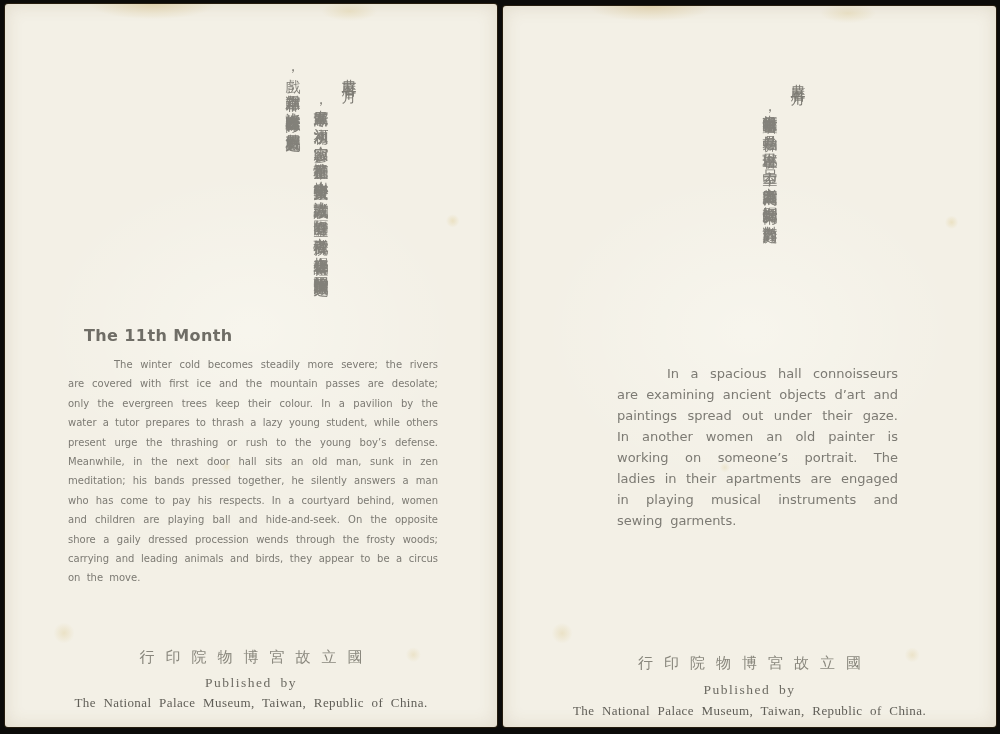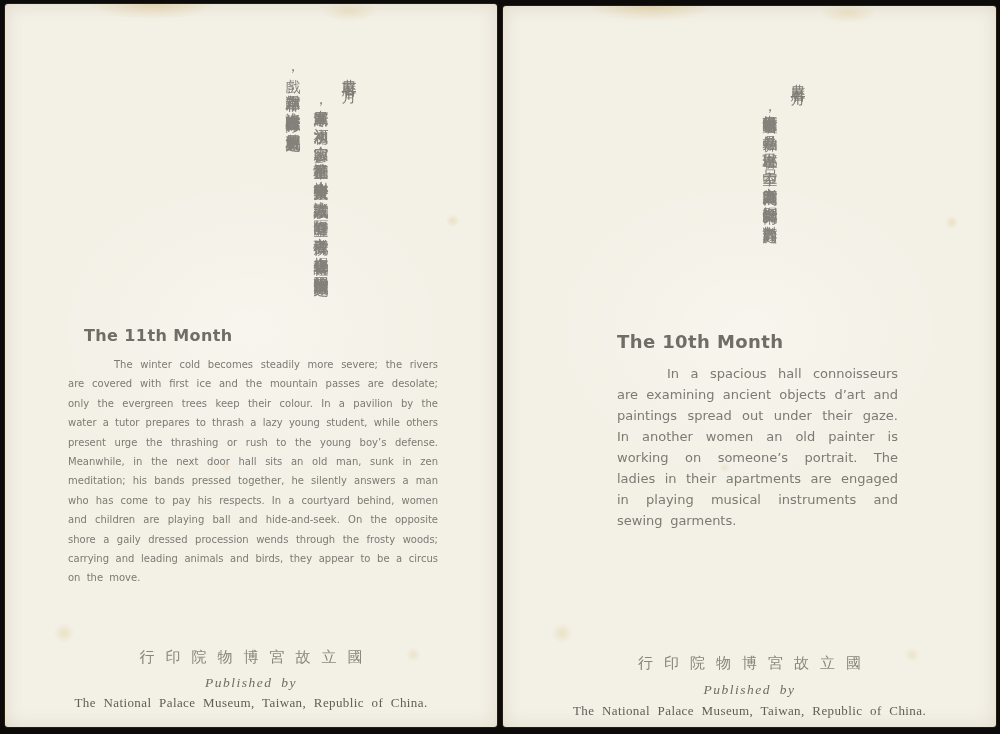--- a/index.html
+++ b/index.html
@@ -58,21 +58,21 @@
   .pub-cjk {
     position:absolute; left:0; width:100%; text-align:center;
     font-size:15px; letter-spacing:11px; padding-left:11px; box-sizing:border-box;
     color:#89877d;
   }
   #card-left  .pub-cjk { top:644px; }
   #card-right .pub-cjk { top:648px; }
   .pub-by {
     position:absolute; left:0; width:100%; text-align:center;
     font-family:"Liberation Serif", serif; font-size:13.5px;
-    letter-spacing:1.5px; word-spacing:4px; color:#6d6b63;font-style:italic;
+    letter-spacing:1.5px; word-spacing:4px; color:#6d6b63;
   }
   #card-left  .pub-by { top:671px; }
   #card-right .pub-by { top:676px; }
   .pub-museum {
     position:absolute; left:0; width:100%; text-align:center;
     font-family:"Liberation Serif", serif; font-size:13px;
     letter-spacing:0.4px; word-spacing:4px; color:#605e57;
   }
   #card-left  .pub-museum { top:691px; }
   #card-right .pub-museum { top:697px; }
@@ -92,20 +92,19 @@
     <div class="pub-cjk">行印院物博宮故立國</div>
     <div class="pub-by">Published by</div>
     <div class="pub-museum">The National Palace Museum, Taiwan, Republic of China.</div>
   </div>
 
   <div id="card-right" class="card">
     <div class="cjk">
       <div class="cjk-title">農曆十月</div>
       <div class="cjk-body">畫敞軒中鑑古器名畫，卷軸鼎彝，琳瑯在目，另一室中，一老畫師為人寫照，婦女則鳴彈針黹，對弈於內庭。</div>
     </div>
-    <div class="en-title">The 10th Month</div>
     <div class="en-body">In a spacious hall connoisseurs are examining ancient objects d’art and paintings spread out under their gaze. In another women an old painter is working on someone’s portrait. The ladies in their apartments are engaged in playing musical instruments and sewing garments.</div>
     <div class="pub-cjk">行印院物博宮故立國</div>
     <div class="pub-by">Published by</div>
     <div class="pub-museum">The National Palace Museum, Taiwan, Republic of China.</div>
   </div>
 
 </div>
 
 </body></html>

